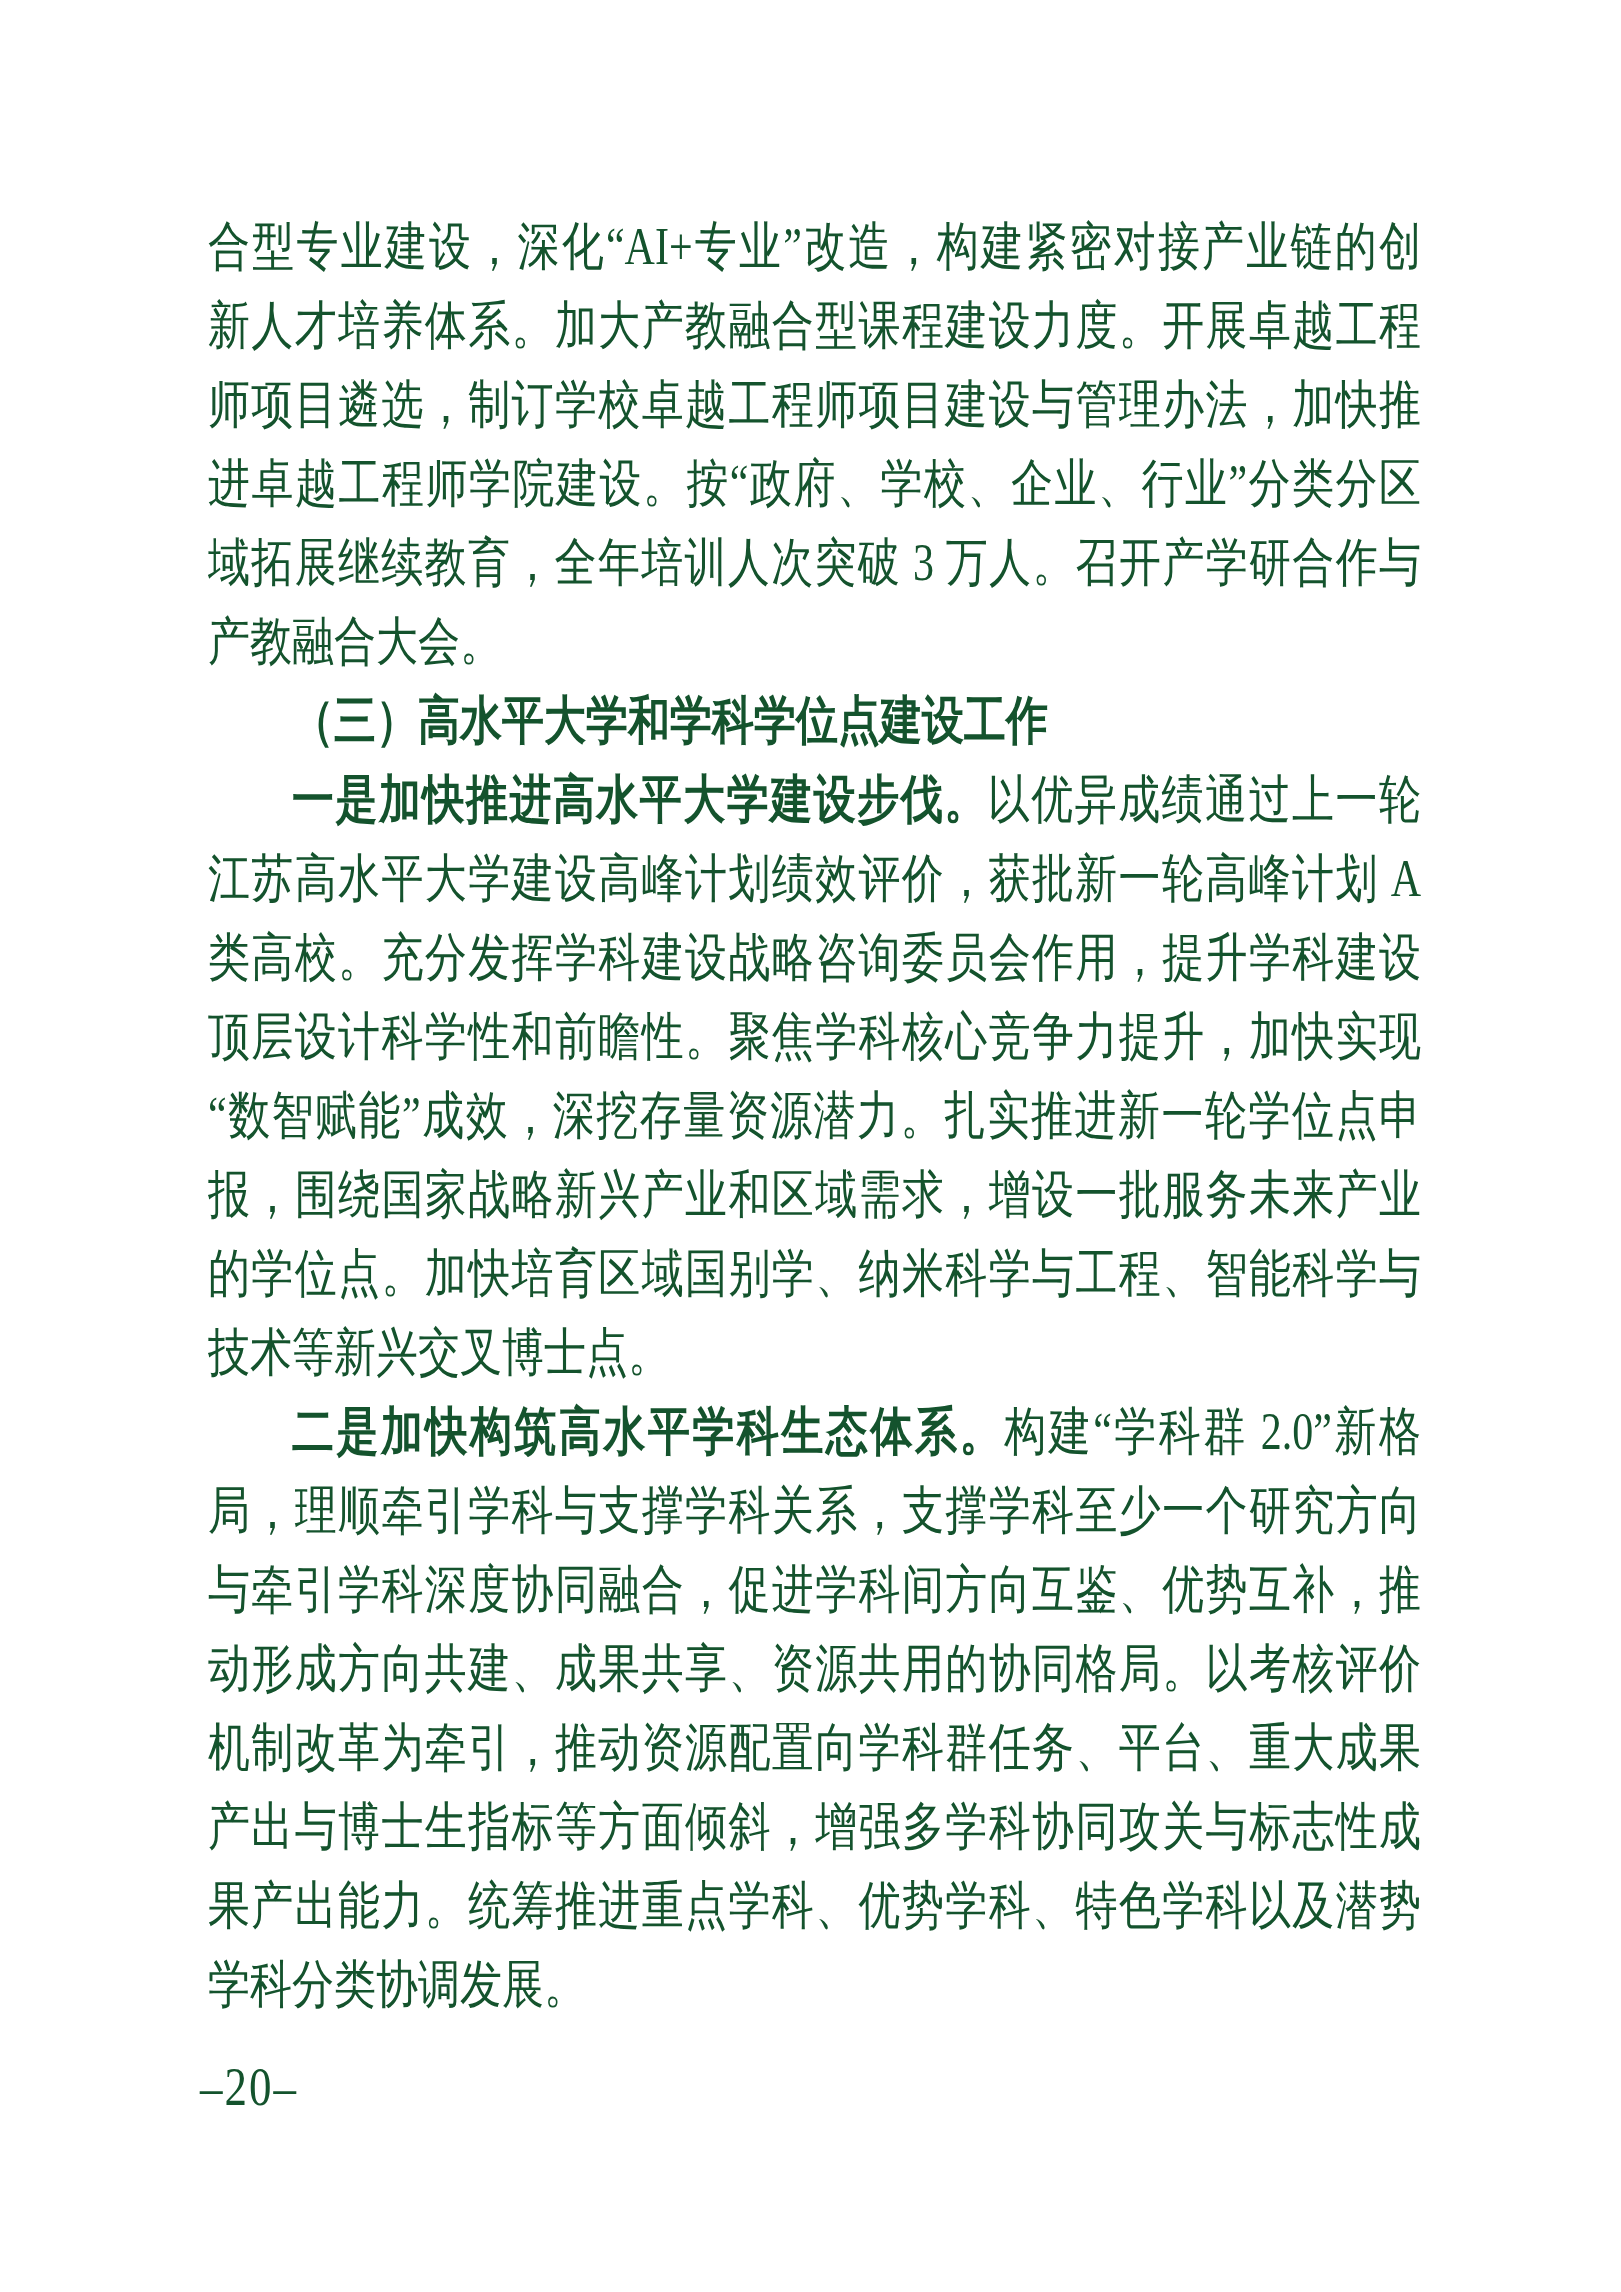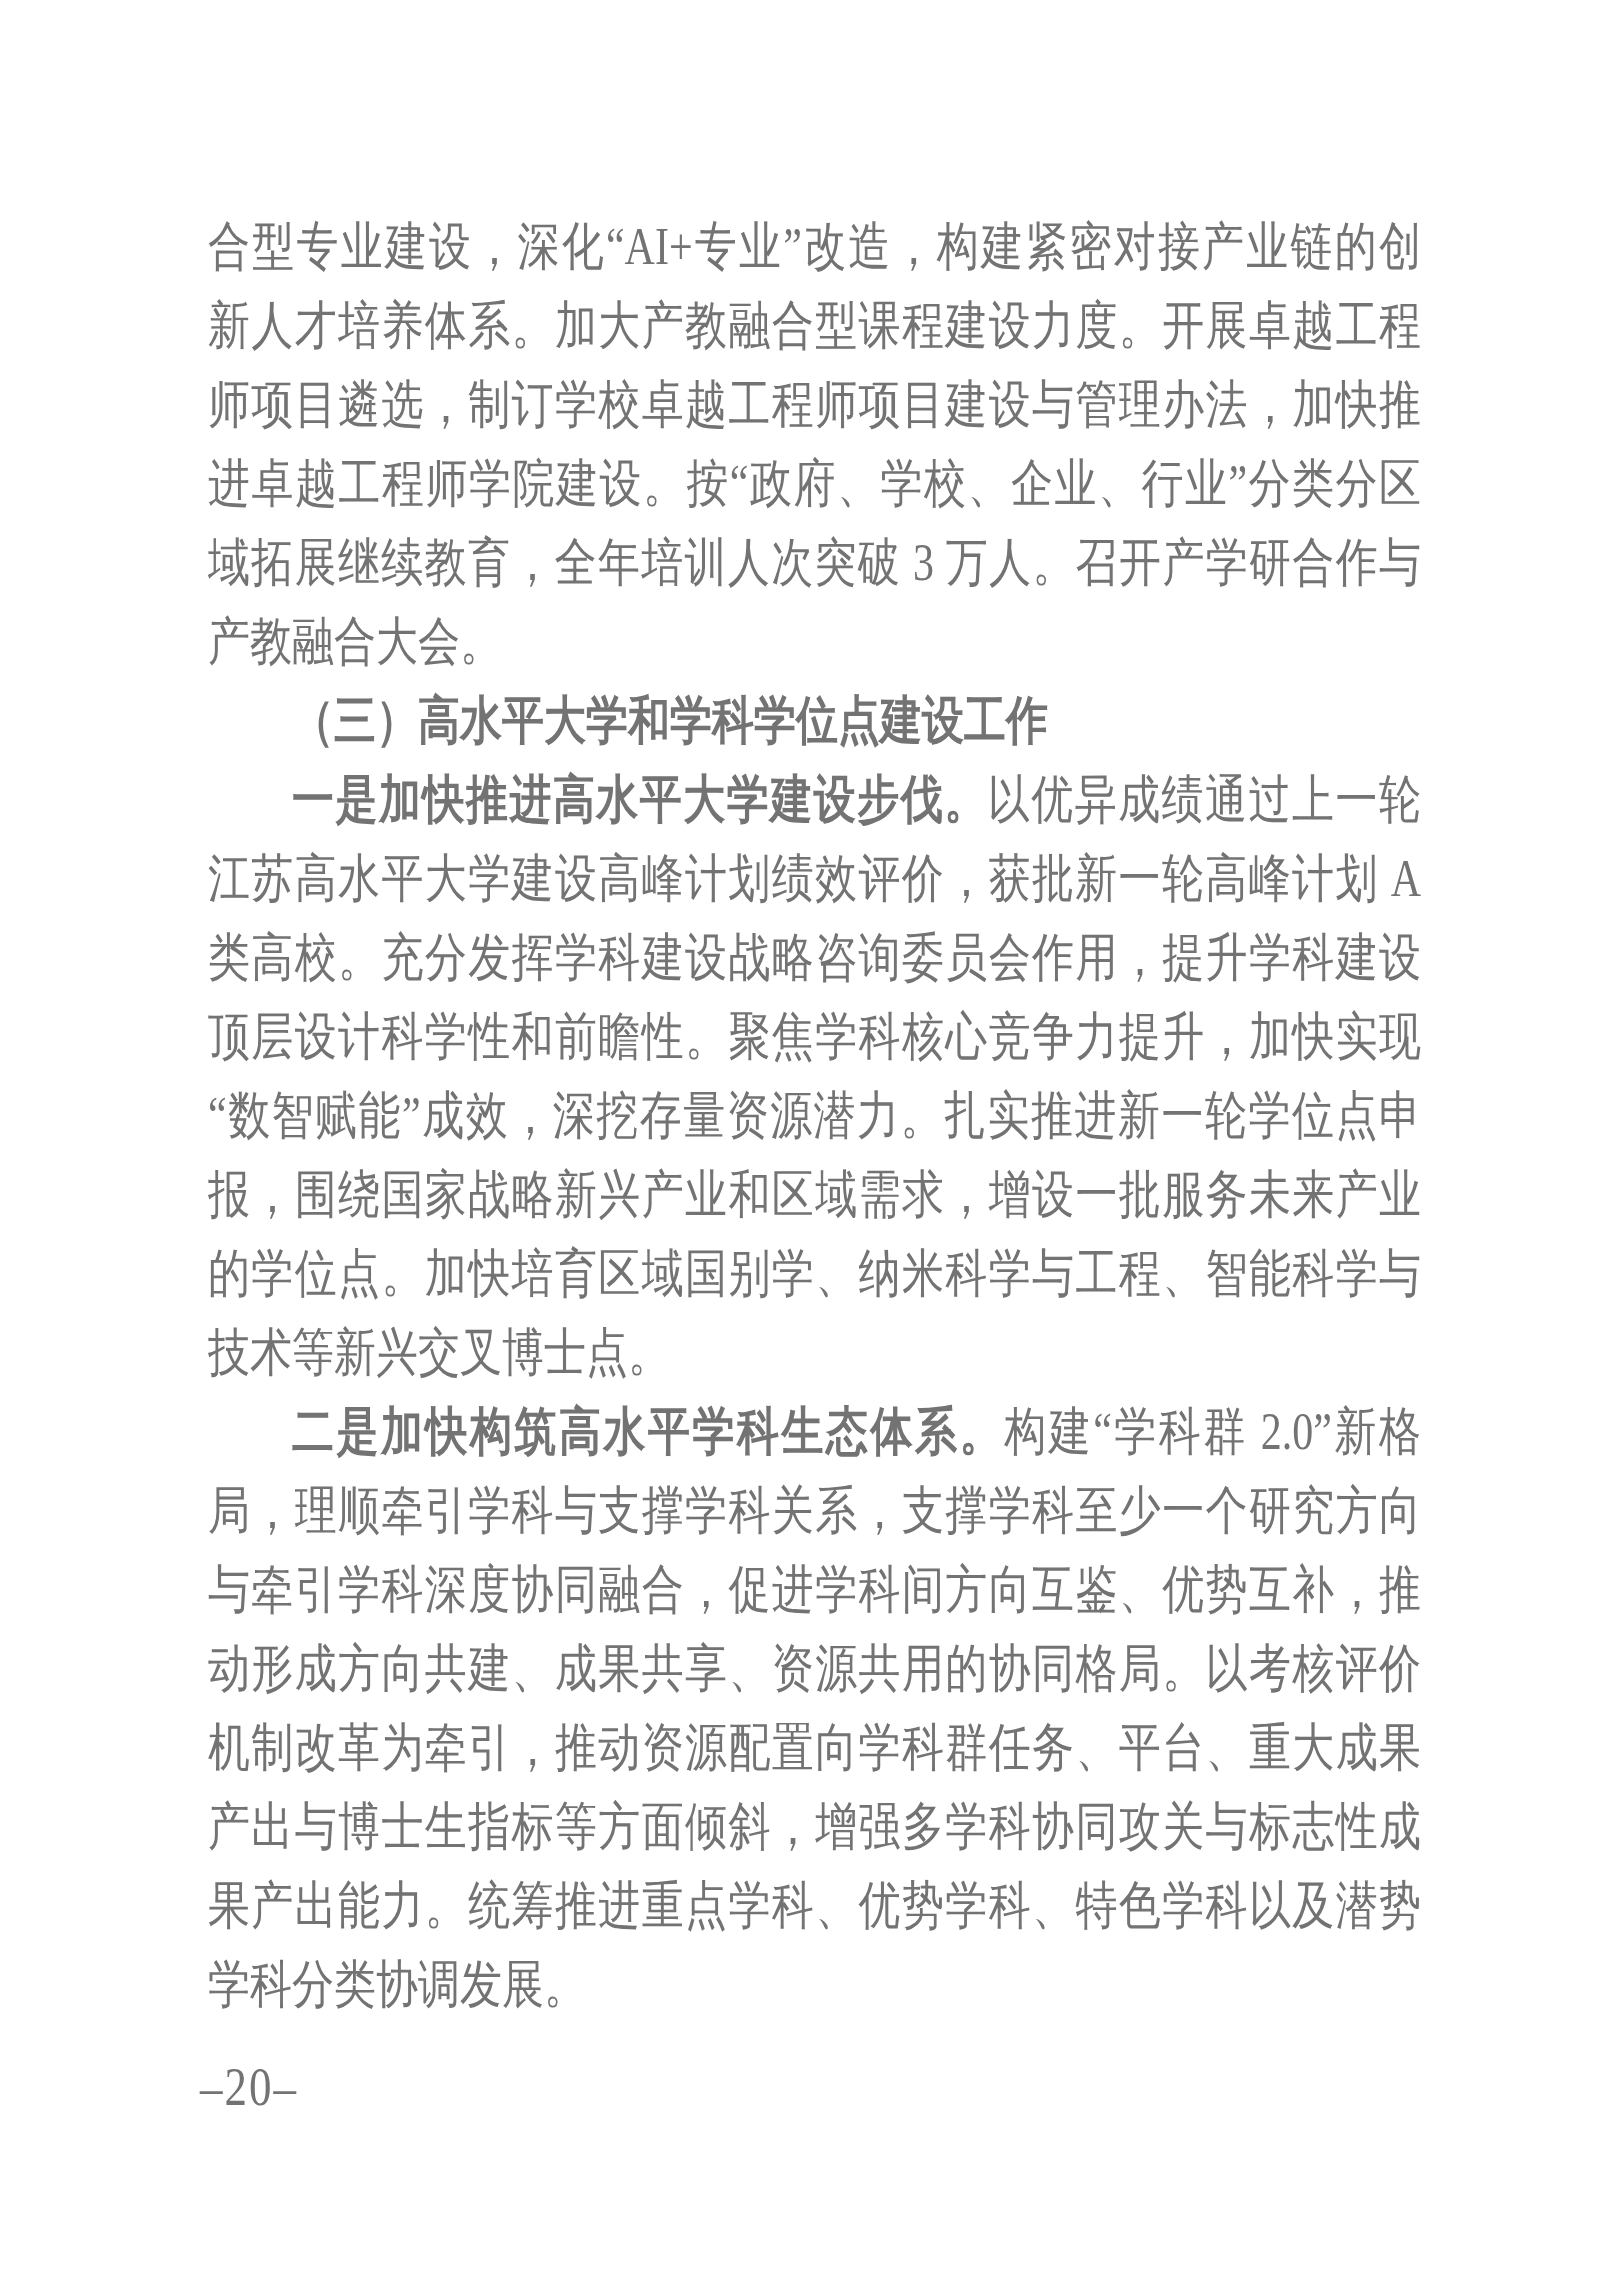--- a/index.html
+++ b/index.html
@@ -5,21 +5,21 @@
   html, body {
     margin: 0;
     padding: 0;
     background: #9a9a9a;
   }
   .page {
     position: relative;
     width: 1621px;
     height: 2293px;
     background: #ffffff;
-    color: #737373;
+    color: #14532d;
     font-family: "Liberation Serif", "DejaVu Serif", serif;
     overflow: hidden;
     margin: 0 auto;
   }
   .body-text {
     position: absolute;
     left: 208px;
     top: 208px;
     width: 1213px;
     font-size: 42px;

